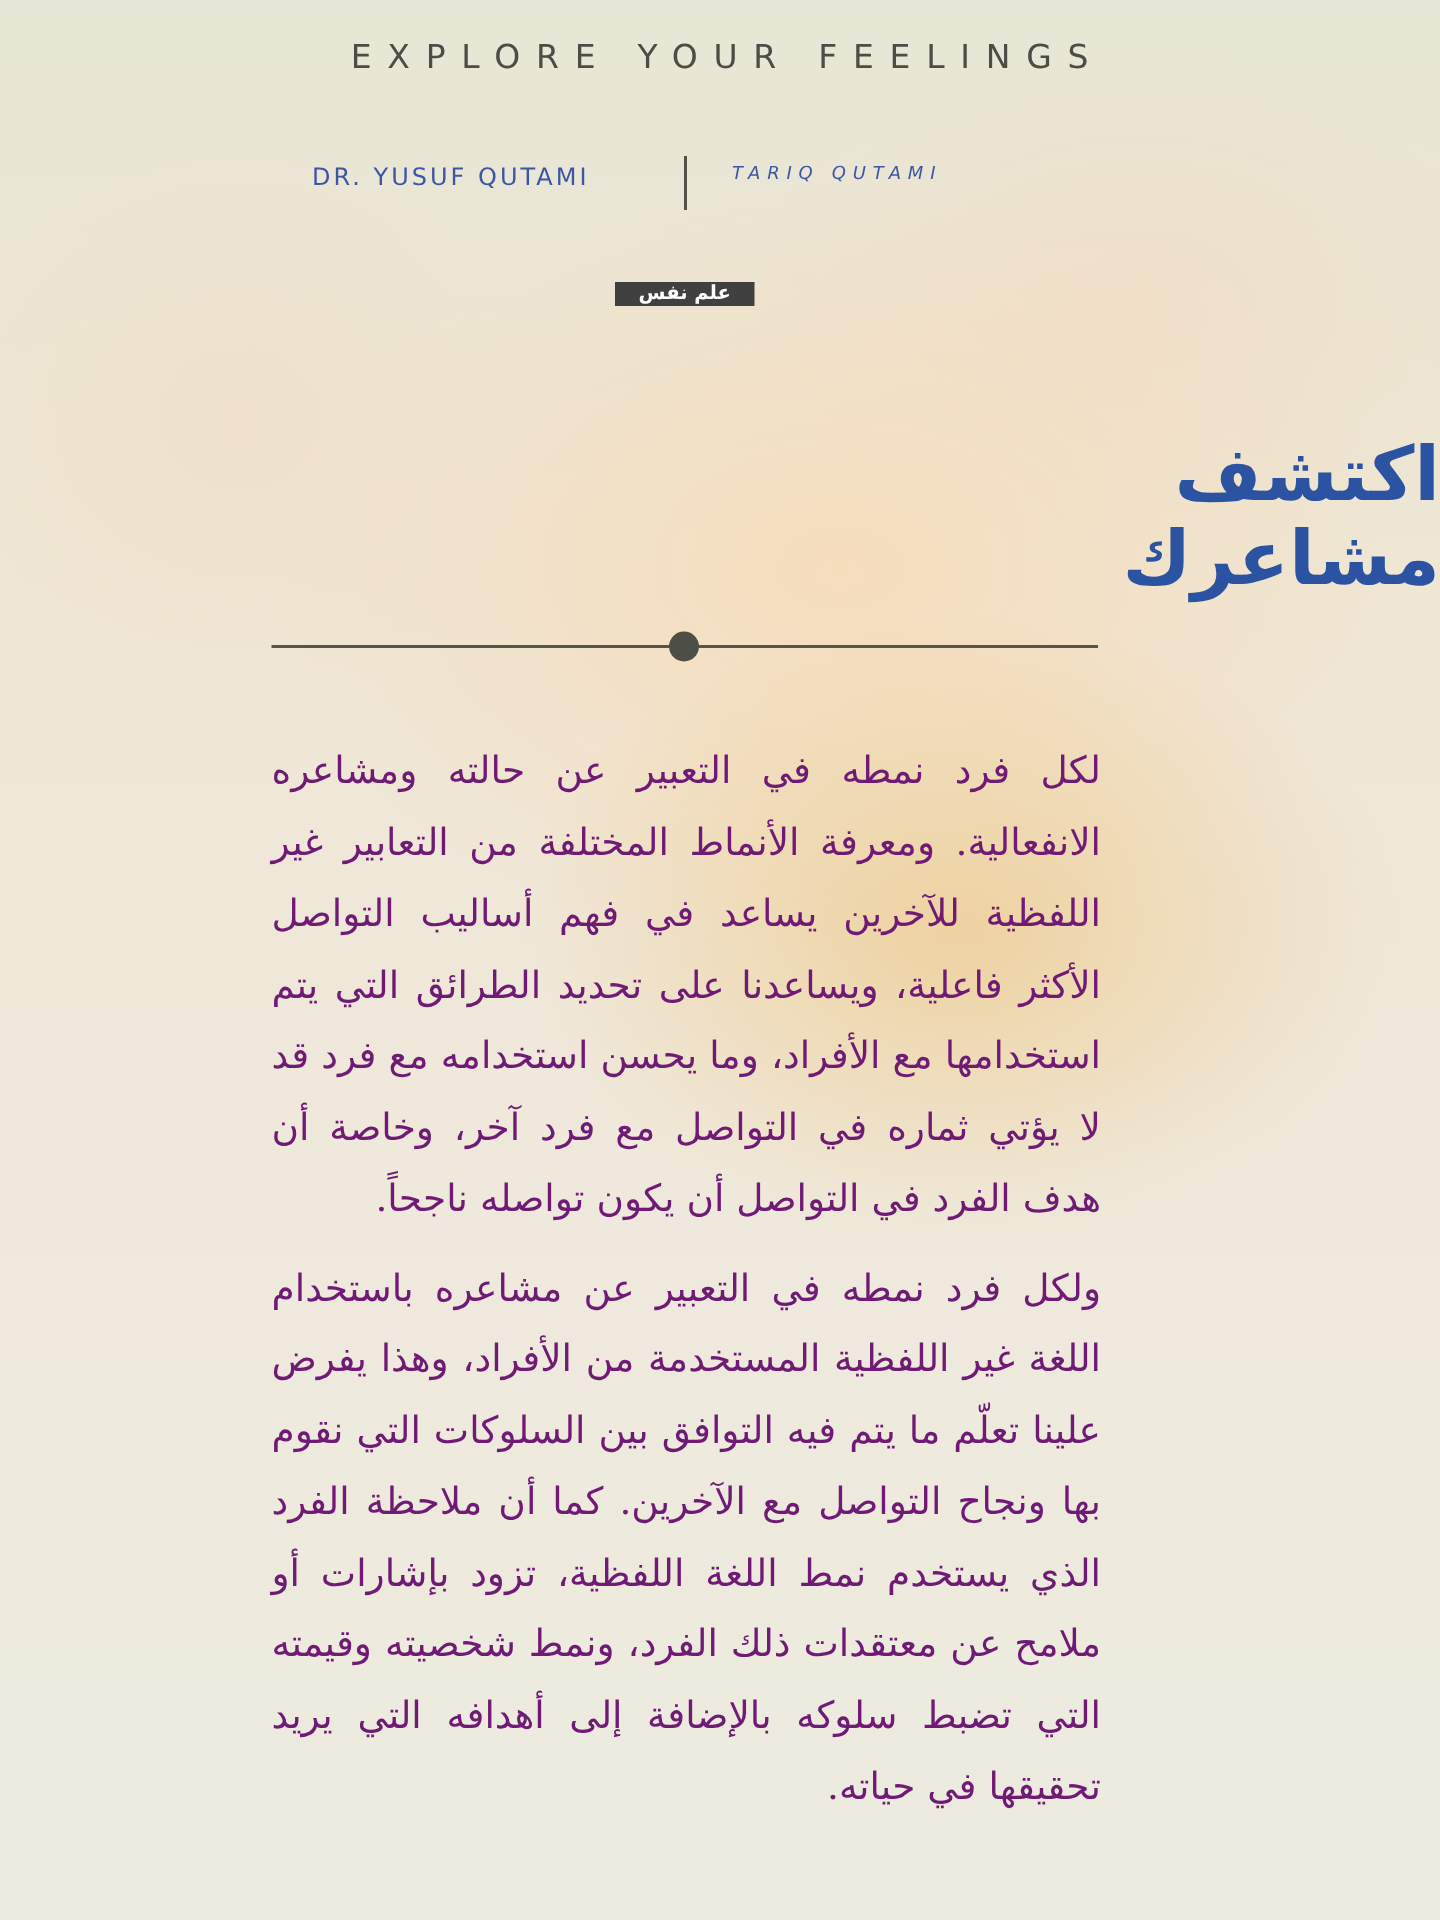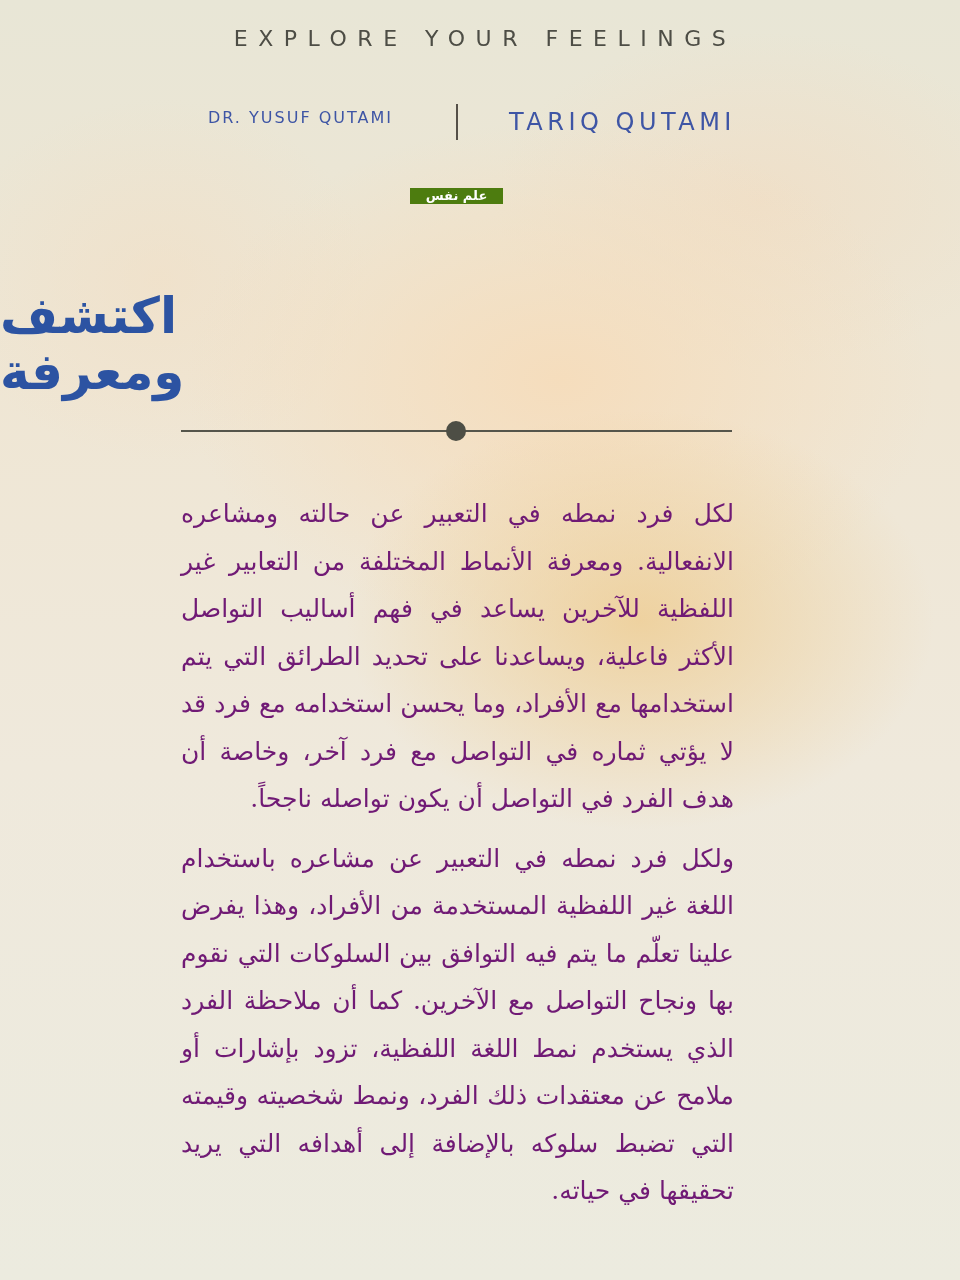--- a/index.html
+++ b/index.html
@@ -61,48 +61,49 @@
     .author-divider {
       position: absolute;
       left: 456px;
       top: 0;
       width: 2px;
       height: 36px;
       background: #555048;
     }
     .author-2 {
       position: absolute;
-      left: 509px;
+      left: 488px;
       top: 4px;
-      font-size: 24px;
+      font-size: 12px;
       letter-spacing: 4.5px;
       color: #3e55a5;
       font-family: "DejaVu Sans", sans-serif;
+      font-style: italic;
     }
     .category-tag {
       position: absolute;
       left: 410px;
       top: 188px;
       width: 93px;
       height: 16px;
-      background: #4d7c0f;
+      background: #404040;
       color: #ffffff;
       font-size: 13px;
       line-height: 16px;
       text-align: center;
       font-weight: bold;
       font-family: "DejaVu Sans", sans-serif;
       direction: rtl;
     }
     .main-title {
       position: absolute;
       top: 254px;
       left: 0;
       width: 960px;
-      text-align: left;
+      text-align: right;
       direction: rtl;
       color: #2c53a2;
       font-weight: bold;
       font-size: 50px;
       line-height: 56px;
       font-family: "DejaVu Sans", sans-serif;
     }
     .main-title .line {
       display: block;
     }
@@ -159,21 +160,21 @@
   <div class="authors">
     <span class="author-1">DR. YUSUF QUTAMI</span>
     <span class="author-divider"></span>
     <span class="author-2">TARIQ QUTAMI</span>
   </div>
 
   <div class="category-tag">علم نفس</div>
 
   <h1 class="main-title">
     <span class="line">اكتشف</span>
-    <span class="line">ومعرفة</span>
+    <span class="line">مشاعرك</span>
   </h1>
 
   <div class="ornament">
     <div class="rule"></div>
     <div class="dot"></div>
   </div>
 
   <div class="body-text">
     <p>لكل فرد نمطه في التعبير عن حالته ومشاعره الانفعالية. ومعرفة الأنماط المختلفة من التعابير غير اللفظية للآخرين يساعد في فهم أساليب التواصل الأكثر فاعلية، ويساعدنا على تحديد الطرائق التي يتم استخدامها مع الأفراد، وما يحسن استخدامه مع فرد قد لا يؤتي ثماره في التواصل مع فرد آخر، وخاصة أن هدف الفرد في التواصل أن يكون تواصله ناجحاً.</p>
     <p>ولكل فرد نمطه في التعبير عن مشاعره باستخدام اللغة غير اللفظية المستخدمة من الأفراد، وهذا يفرض علينا تعلّم ما يتم فيه التوافق بين السلوكات التي نقوم بها ونجاح التواصل مع الآخرين. كما أن ملاحظة الفرد الذي يستخدم نمط اللغة اللفظية، تزود بإشارات أو ملامح عن معتقدات ذلك الفرد، ونمط شخصيته وقيمته التي تضبط سلوكه بالإضافة إلى أهدافه التي يريد تحقيقها في حياته.</p>

